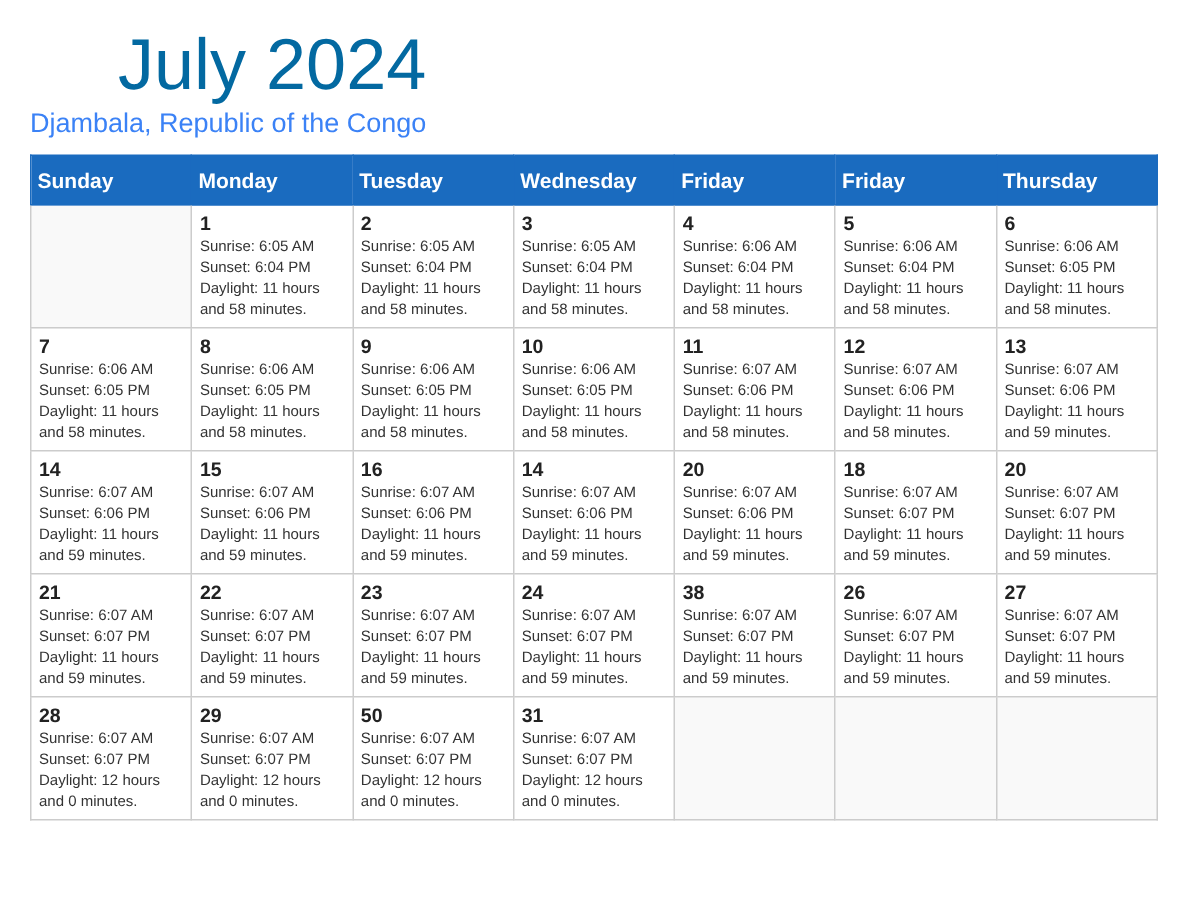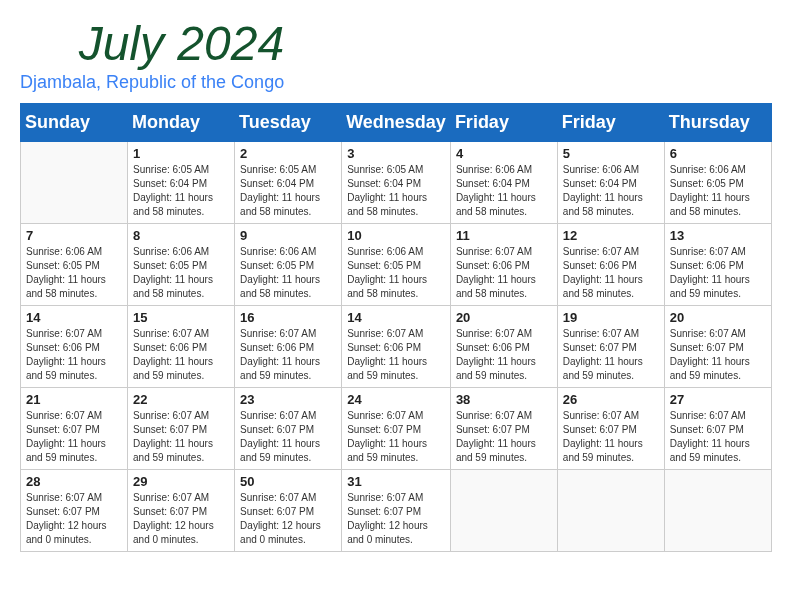--- a/index.html
+++ b/index.html
@@ -36,41 +36,40 @@
     .logo-icon {
       width: 30px;
       height: 20px;
       margin: 0 2px;
     }
     .title-section {
       text-align: right;
     }
     .month-title {
       font-size: 48px;
-      color: #14532d;
+      color: #0369a1;
       font-weight: normal;
       line-height: 1;
-      font-style: italic;
     }
     .location-title {
       font-size: 18px;
       color: #3b82f6;
       margin-top: 4px;
     }
     .calendar-table {
       width: 100%;
       border-collapse: collapse;
       font-size: 11px;
     }
     .calendar-table th {
       background-color: #1a6bbf;
       color: white;
       padding: 8px 4px;
       text-align: left;
-      font-size: 18px;
+      font-size: 14px;
       border: 1px solid #1a6bbf;
     }
     .calendar-table td {
       border: 1px solid #ccc;
       vertical-align: top;
       padding: 4px 5px;
       min-height: 80px;
       width: calc(100% / 7);
     }
     .day-number {
@@ -183,21 +182,21 @@
         </td>
         <td>
           <div class="day-number">14</div>
           <div class="day-info">Sunrise: 6:07 AM<br>Sunset: 6:06 PM<br>Daylight: 11 hours and 59 minutes.</div>
         </td>
         <td>
           <div class="day-number">20</div>
           <div class="day-info">Sunrise: 6:07 AM<br>Sunset: 6:06 PM<br>Daylight: 11 hours and 59 minutes.</div>
         </td>
         <td>
-          <div class="day-number">19</div>
+          <div class="day-number">18</div>
           <div class="day-info">Sunrise: 6:07 AM<br>Sunset: 6:07 PM<br>Daylight: 11 hours and 59 minutes.</div>
         </td>
         <td>
           <div class="day-number">20</div>
           <div class="day-info">Sunrise: 6:07 AM<br>Sunset: 6:07 PM<br>Daylight: 11 hours and 59 minutes.</div>
         </td>
       </tr>
       <tr>
         <td>
           <div class="day-number">21</div>

